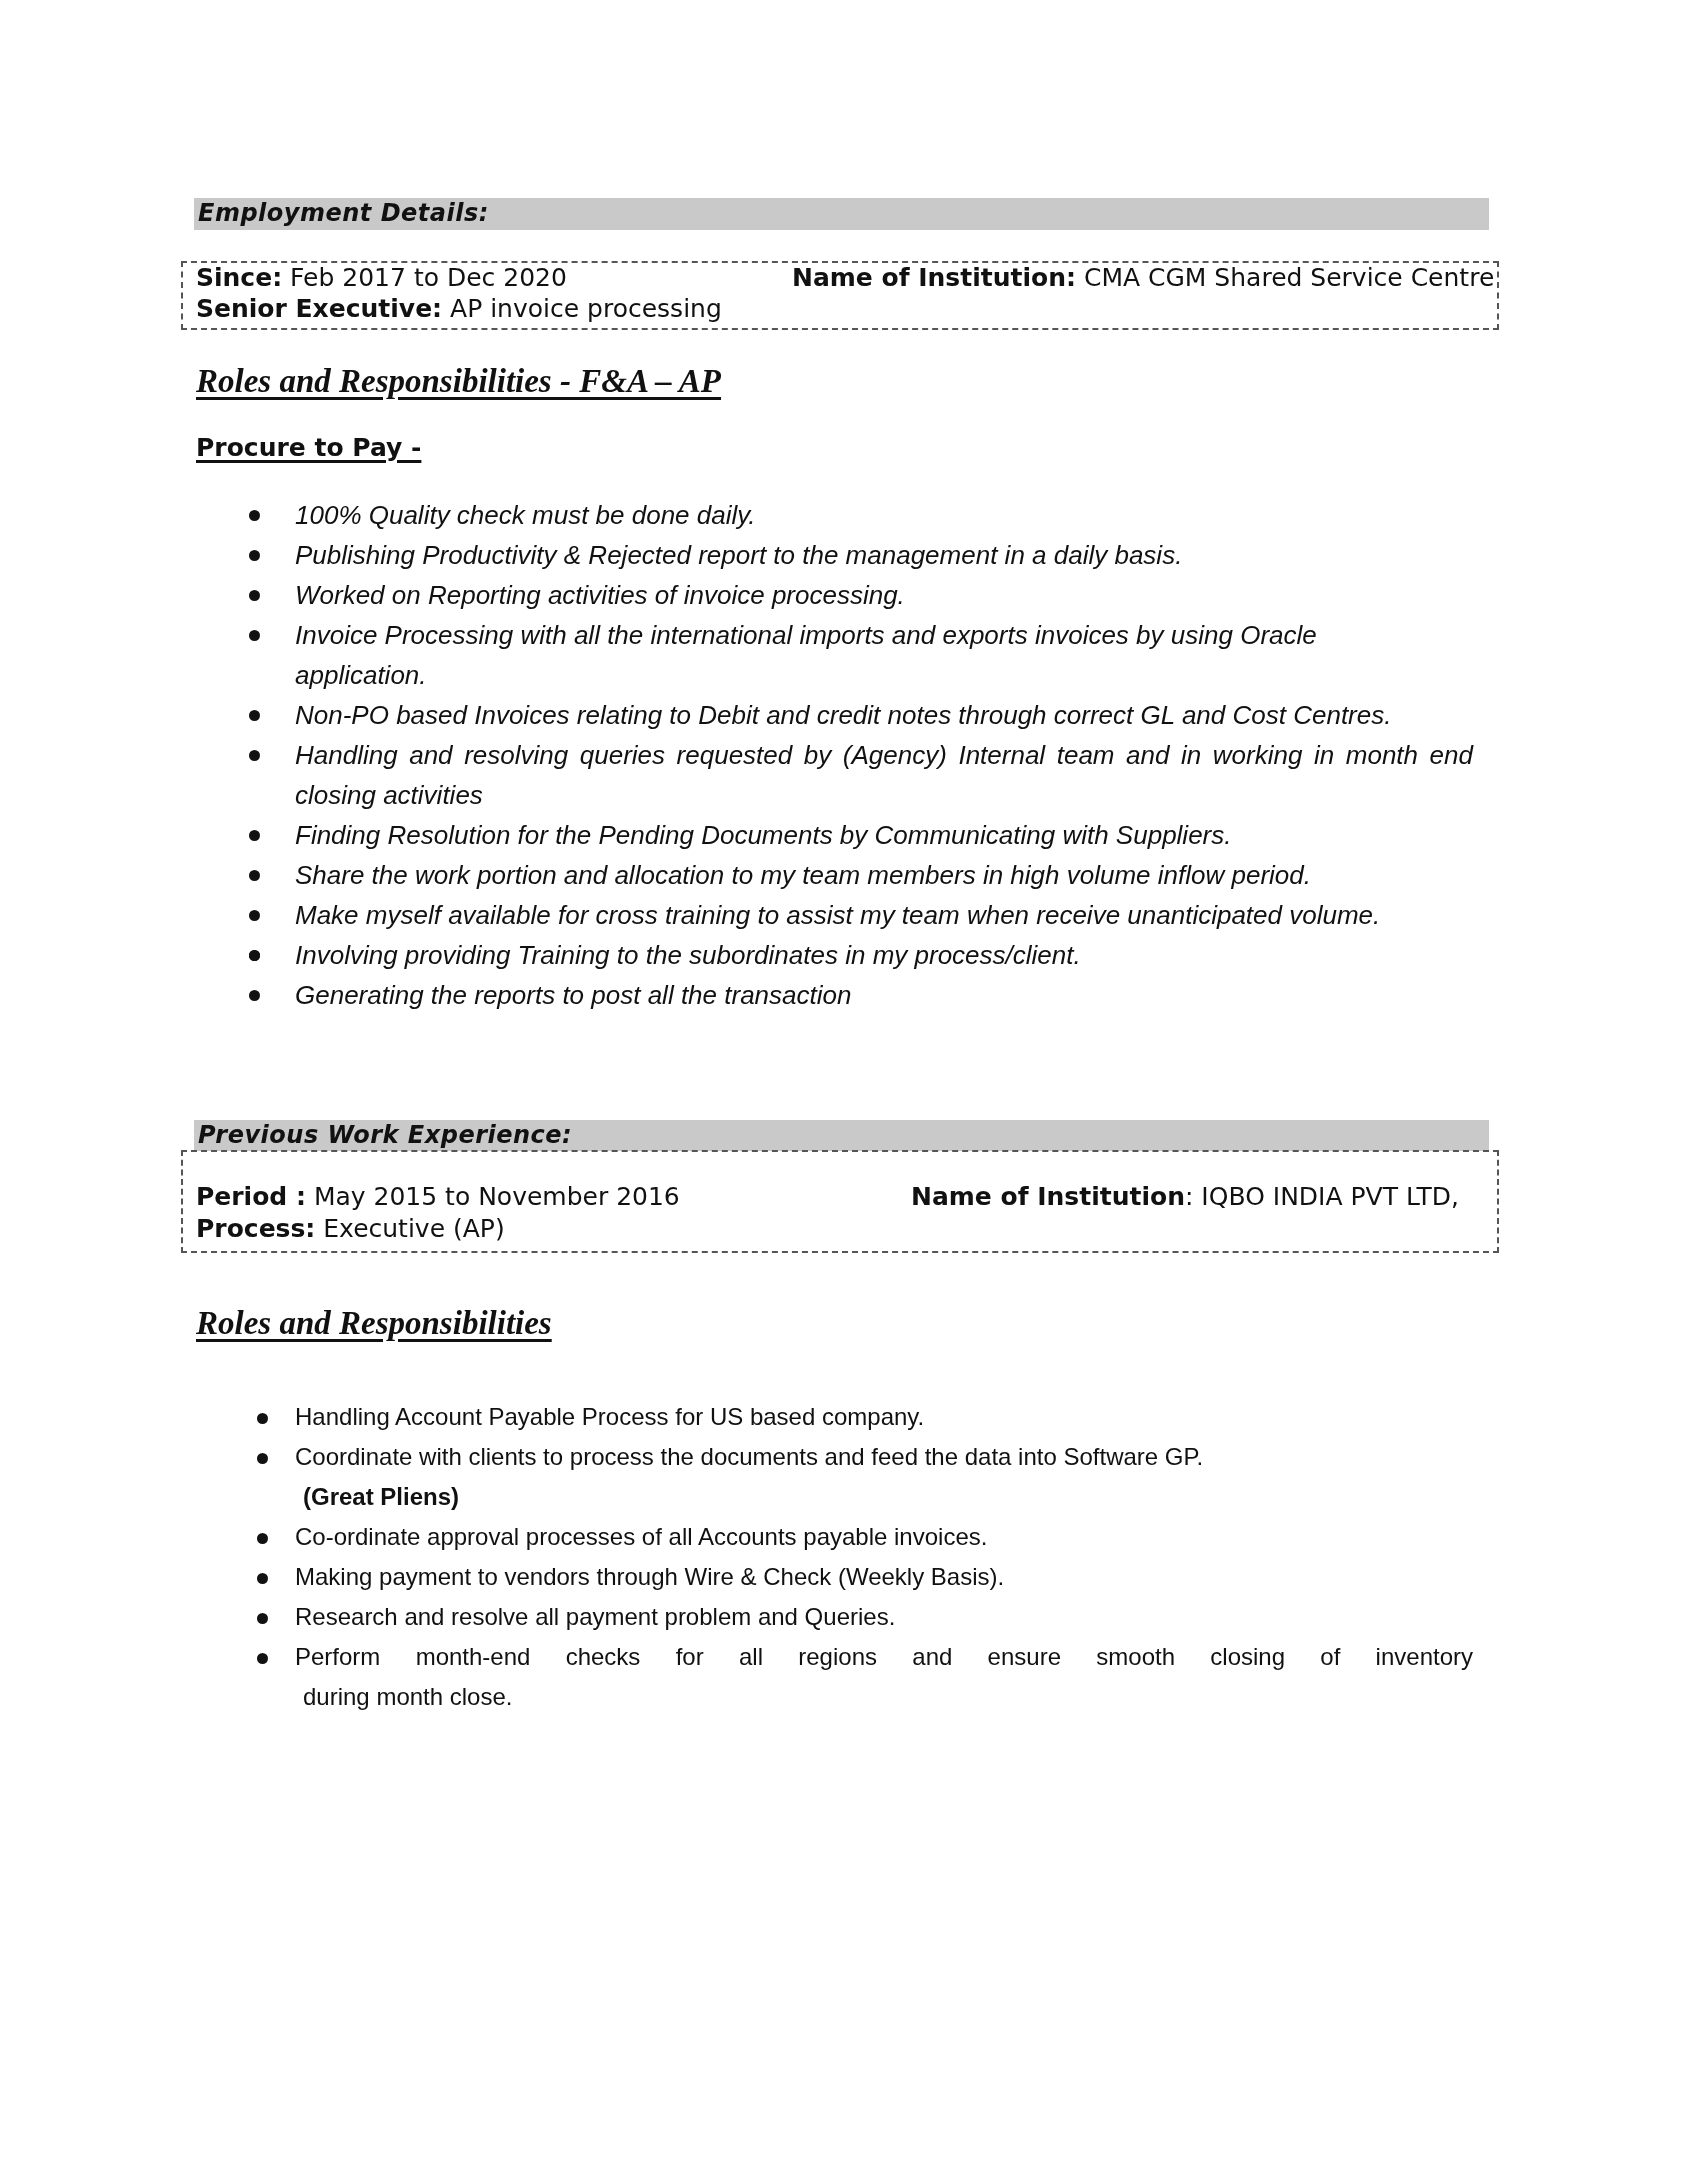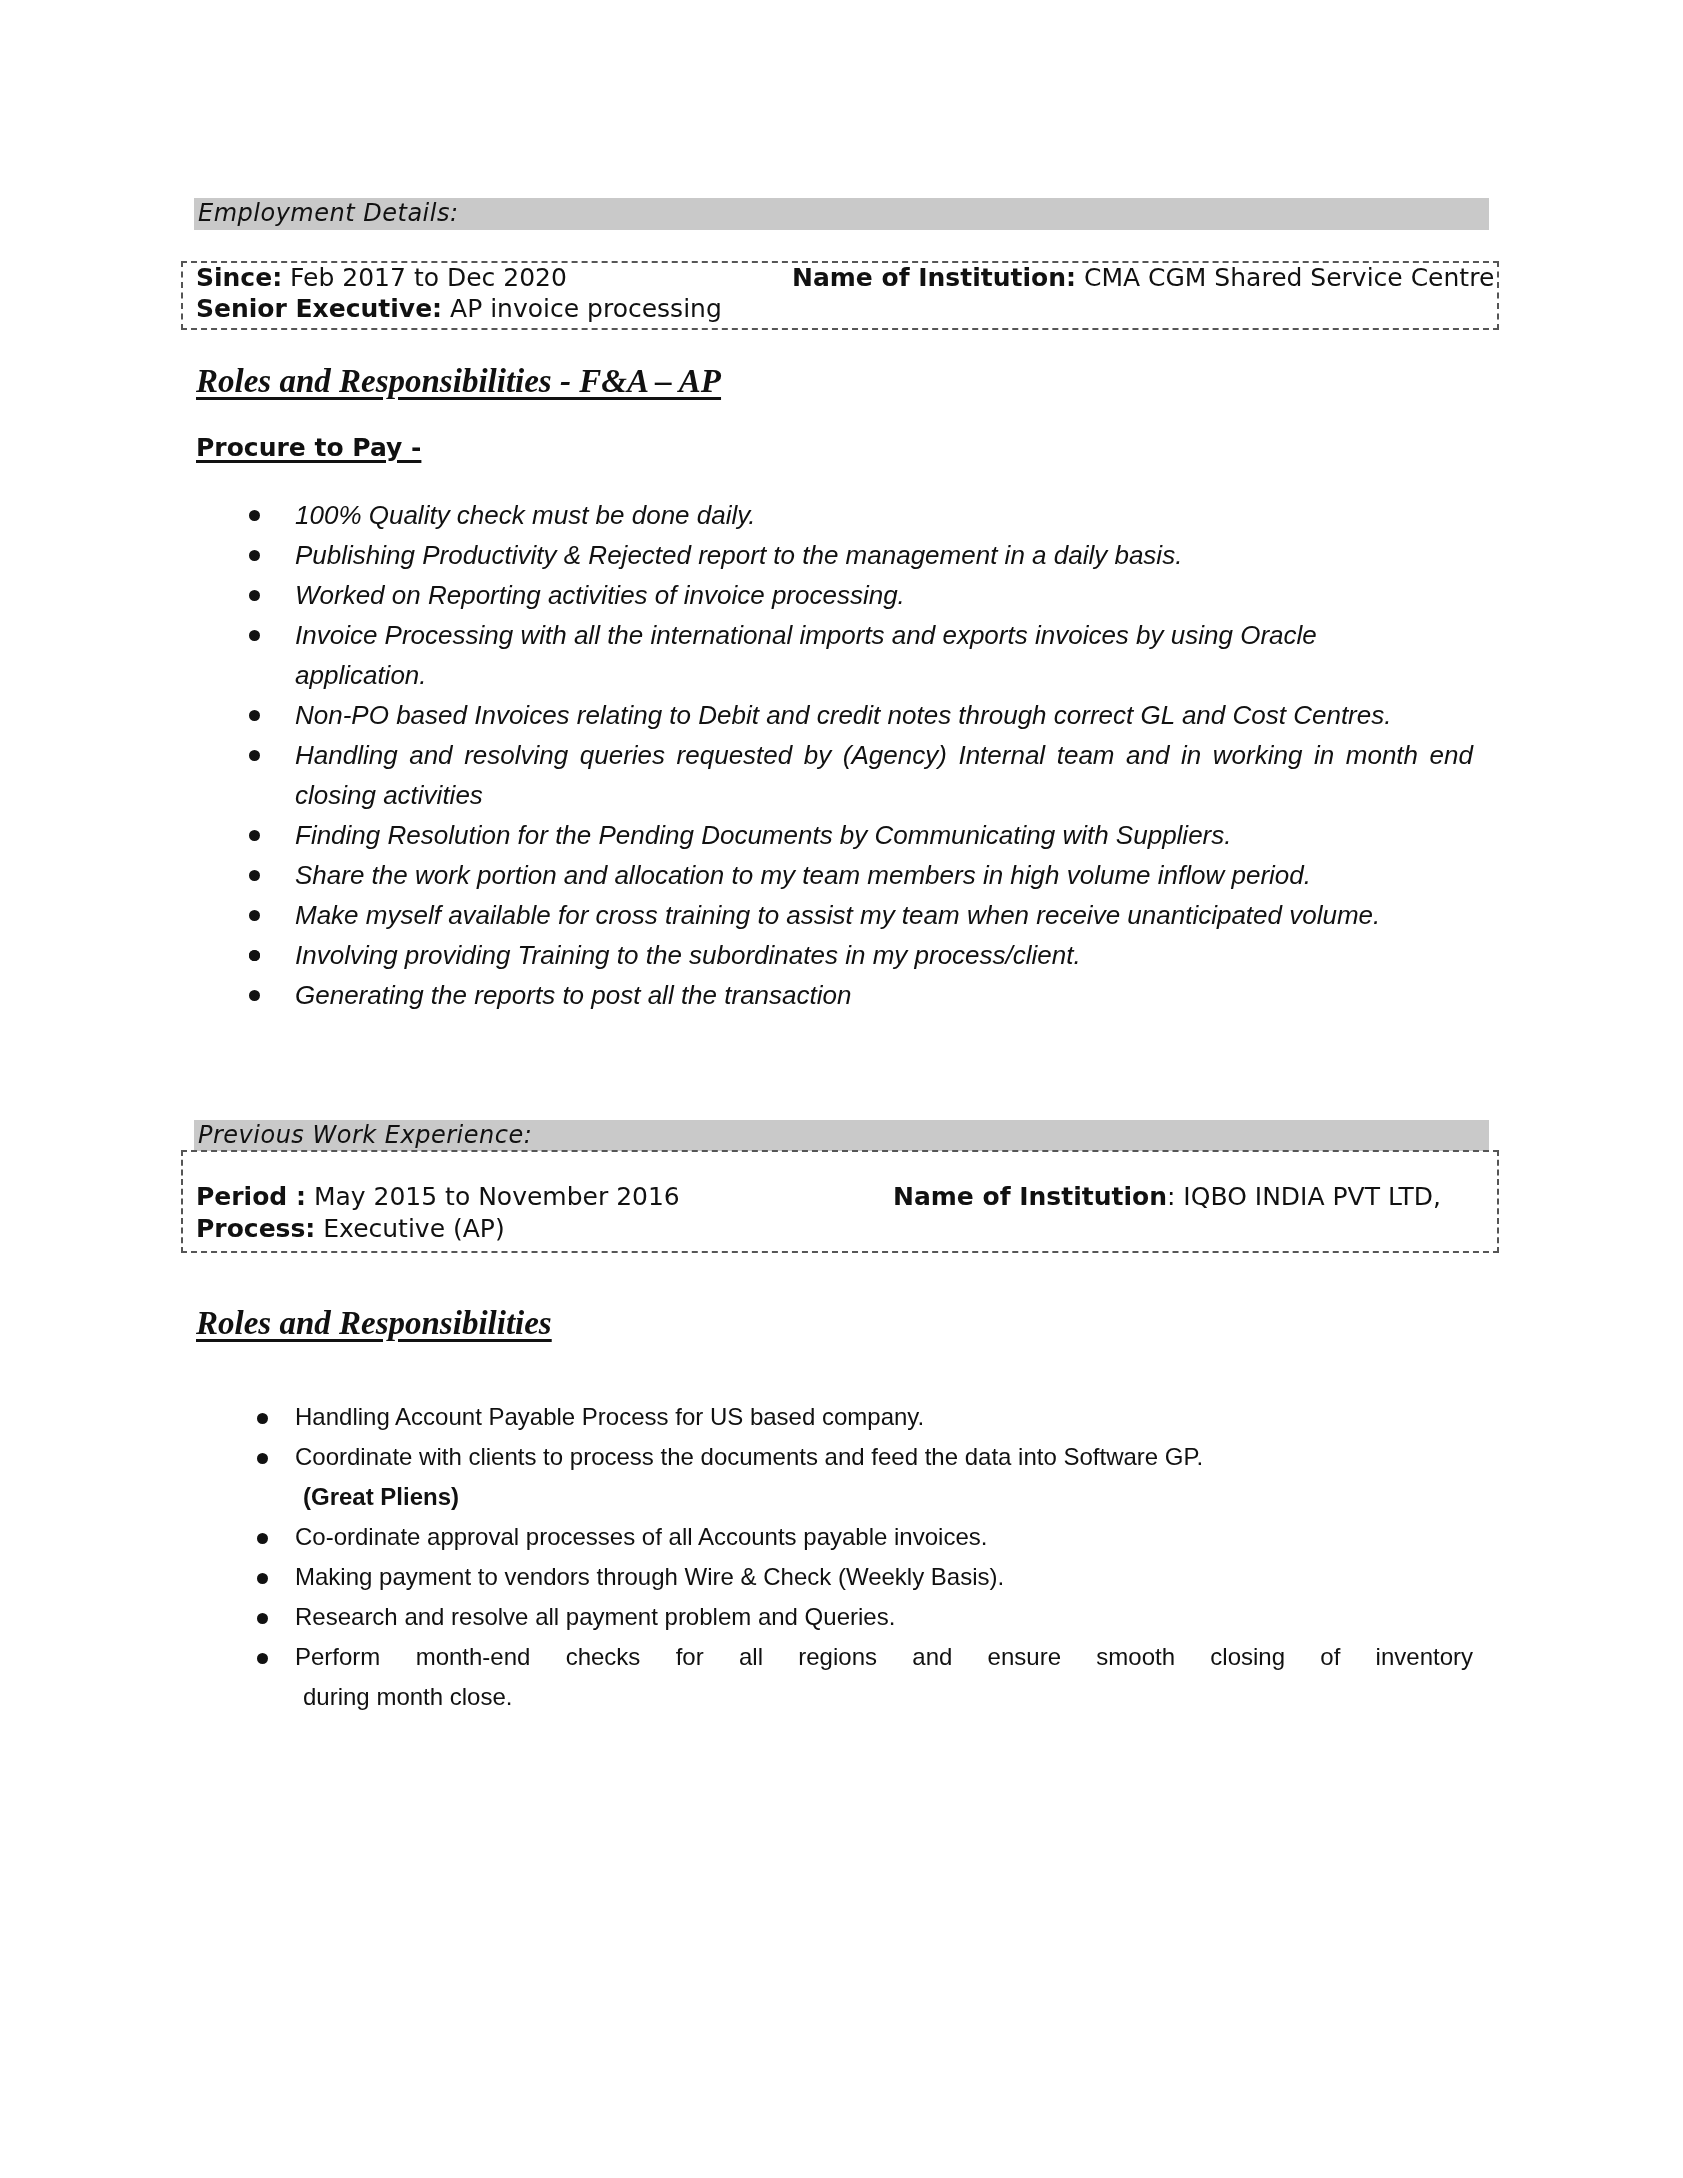--- a/index.html
+++ b/index.html
@@ -1,18 +1,18 @@
 <!DOCTYPE html>
 <html><head>
 <meta charset="utf-8">
 <style>
   html, body { margin:0; padding:0; background:#ffffff; }
   body { width:1683px; height:2178px; position:relative; overflow:hidden; color:#111; font-family:"DejaVu Sans", sans-serif; }
   .graybar { position:absolute; left:194px; width:1295px; height:32px; background:#c9c9c9; }
-  .graybar span { position:absolute; left:4px; top:1px; font-family:"DejaVu Sans", sans-serif; font-style:italic; font-weight:normal; font-size:24px; letter-spacing:0.5px; color:#111; }
+  .graybar span { position:absolute; left:4px; top:1px; font-family:"DejaVu Sans", sans-serif; font-style:italic; font-weight:bold; font-size:24px; letter-spacing:0.5px; color:#111; }
   .dbox { position:absolute; left:181px; width:1318px; border:2px dashed #555; border-style:dashed; box-sizing:border-box; }
   .field { position:absolute; font-family:"DejaVu Sans", sans-serif; font-size:25px; white-space:nowrap; color:#111; }
   .field b { font-weight:bold; }
   .heading { position:absolute; left:196px; font-family:"Liberation Serif", serif; font-style:italic; font-weight:bold; font-size:33px; text-decoration:underline; text-decoration-thickness:3px; text-underline-offset:5px; color:#111; white-space:nowrap; }
   .subheading { position:absolute; left:196px; font-family:"DejaVu Sans", sans-serif; font-weight:bold; font-size:25px; text-decoration:underline; text-decoration-thickness:3px; text-underline-offset:4px; color:#111; white-space:nowrap; }
   ul.list1 { position:absolute; left:0; top:495px; margin:0; padding:0; list-style:none; width:1683px; }
   ul.list1 li { position:relative; padding-left:295px; width:1178px; font-family:"Liberation Sans", sans-serif; font-size:26px; line-height:40px; color:#111;font-style:italic; }
   ul.list1 li .bul { position:absolute; left:249px; top:15px; width:11px; height:11px; border-radius:50%; background:#111; }
   ul.list1 li.justify { text-align:justify; text-align-last:left; }
   ul.list2 { position:absolute; left:0; top:1397px; margin:0; padding:0; list-style:none; width:1683px; }
@@ -60,21 +60,21 @@
 </ul>
 
 <div class="graybar" style="top:1120px; height:31px;">
   <span>Previous Work Experience:</span>
 </div>
 
 <div class="dbox" style="top:1150px; height:103px;">
   <div class="field" style="left:13px; top:30px;">
     <b>Period :</b><span> May 2015 to November 2016</span>
   </div>
-  <div class="field" style="left:710px; top:30px;">
+  <div class="field" style="left:728px; top:30px;">
     <b>Name of Institution</b><span>: IQBO INDIA PVT LTD,</span>
   </div>
   <div class="field" style="left:13px; top:62px;">
     <b>Process:</b><span> Executive (AP)</span>
   </div>
 </div>
 
 <div class="heading" style="top:1305px;">Roles and Responsibilities</div>
 
 <ul class="list2">

